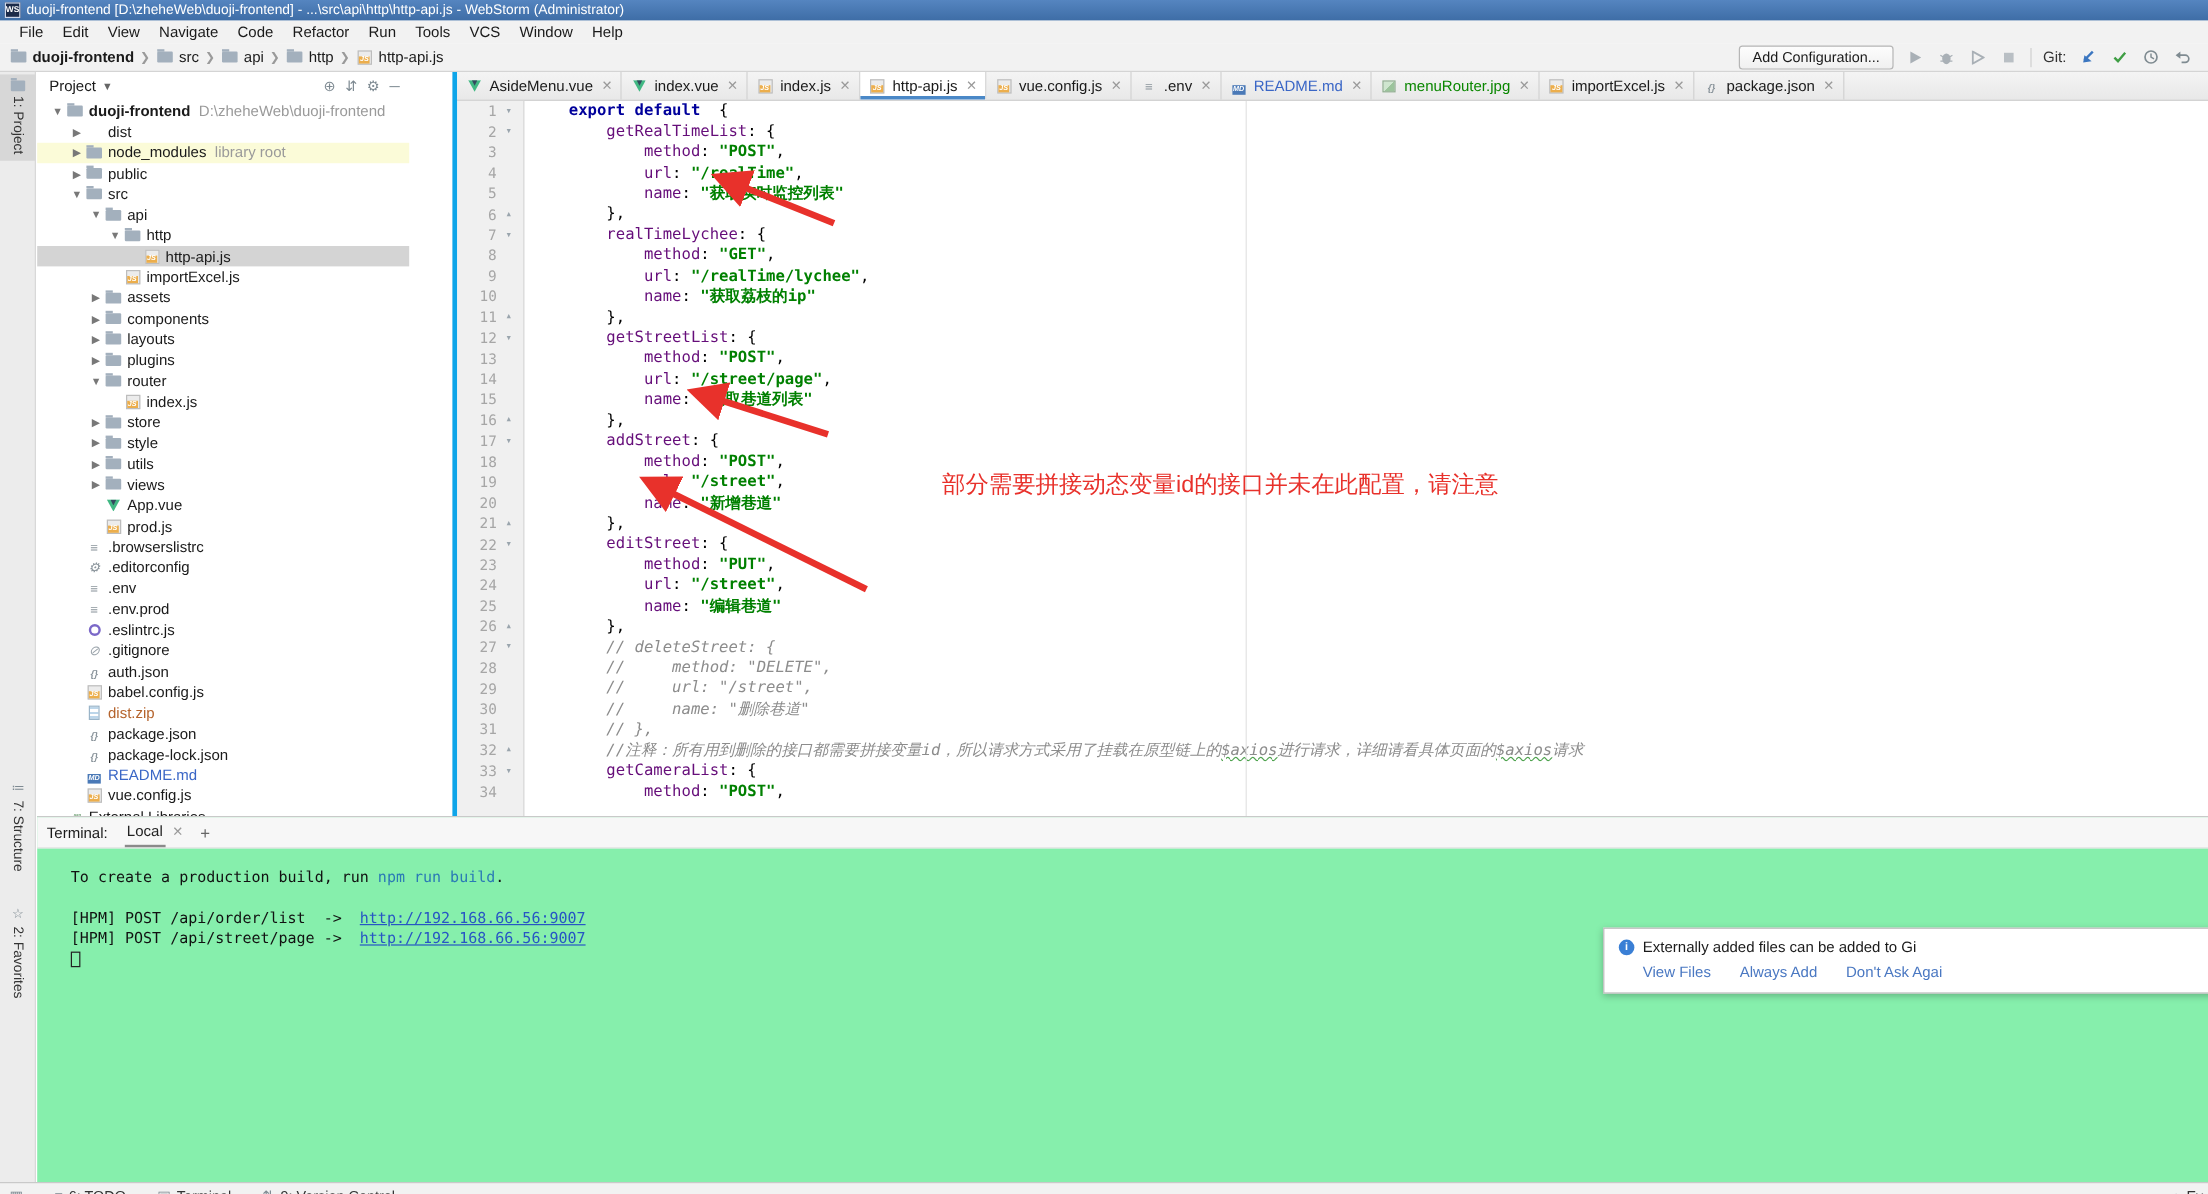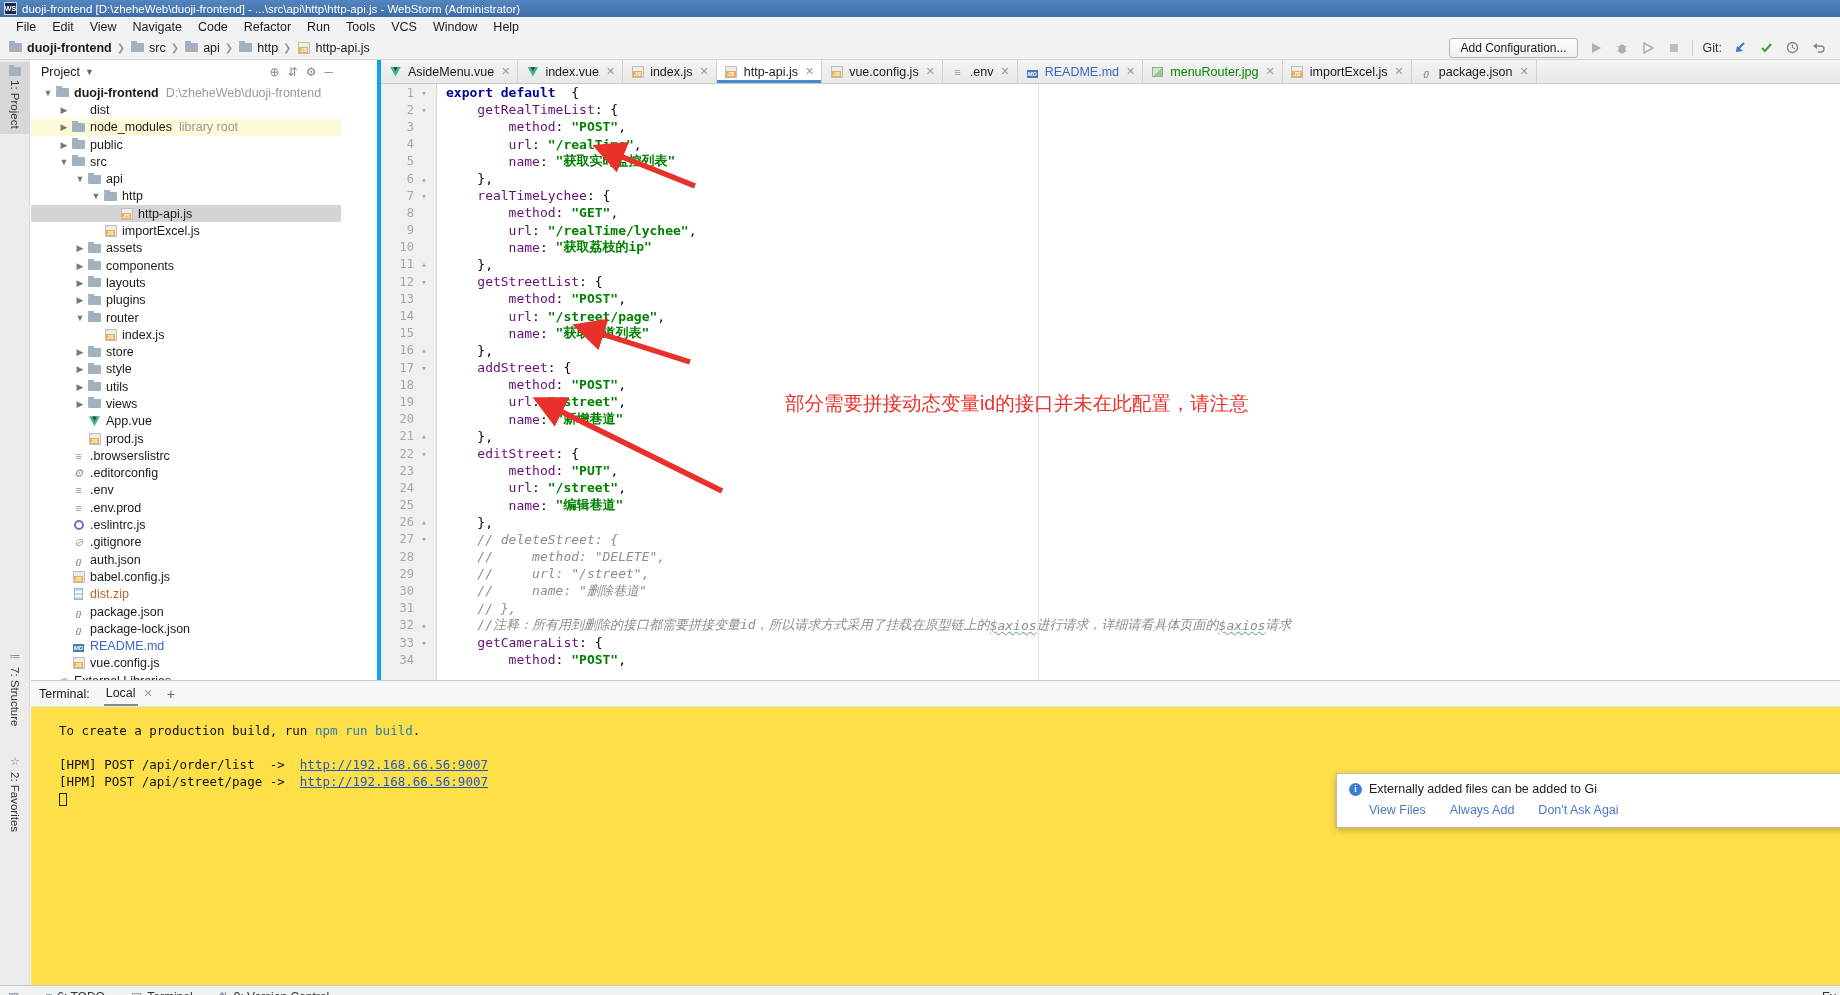--- a/index.html
+++ b/index.html
@@ -81,34 +81,34 @@
     display:flex; align-items:stretch; font-size:12.5px; }
   .etab { display:flex; align-items:center; gap:5px; padding:0 7px; border-right:1px solid #d2d2d2; position:relative; }
   .etab .x { color:#9a9a9a; font-size:11px; padding-left:2px; }
   .etab.active { background:#fff; box-shadow:inset 0 -3px 0 #4a88c7; }
   #editor-body { position:absolute; left:0; top:24px; right:0; bottom:0; overflow:hidden;
     font-family:"DejaVu Sans Mono", monospace; font-size:13px; }
   #gutter { position:absolute; left:0; top:0; bottom:0; width:56px; background:#f0f0f0; border-right:1px solid #d9d9d9; }
   .gl { height:17.2px; display:flex; align-items:center; }
   .gl .num { width:33px; text-align:right; color:#a6a6a6; font-size:12px; }
   .gl .fold { width:20px; text-align:center; color:#9aa5ad; font-size:9px; }
-  #code { position:absolute; left:57px; top:0; right:0; bottom:0; white-space:pre; }
+  #code { position:absolute; left:57px; top:0; right:0; bottom:0; white-space:pre;padding-left:28px; }
   .cl { height:17.2px; display:flex; align-items:center; padding-left:8px; }
   .c-kw { color:#00009b; font-weight:bold; }
   .c-prop { color:#660e7a; }
   .c-str { color:#008000; font-weight:bold; }
   .c-pl { color:#000; }
   .c-cm { color:#8c8c8c; font-style:italic; }
   .c-cmu { color:#8c8c8c; font-style:italic; text-decoration:underline wavy #4fa34f 1px; }
   #margin-guide { position:absolute; top:0; bottom:0; width:1px; background:#e3e3e3; }
   
   #annotation { position:absolute; left:775px; top:390px; font-size:19.5px; color:#e8312b; z-index:5;margin-left:10px; }
   #arrows { position:absolute; left:0; top:0; width:1840px; height:995px; pointer-events:none; z-index:4; }
   
-  #terminal { position:absolute; left:31px; top:680px; right:0; height:305px; background:#fde047;
+  #terminal { position:absolute; left:31px; top:680px; right:0; height:305px; background:#86efac;
     border-top:1px solid #c9c9c9; }
   #term-header { height:26px; display:flex; align-items:center; font-size:12.5px; gap:14px; padding-left:8px;
     border-bottom:1px solid #e3e3e3; background:#f7f7f7; }
   #term-tab { color:#222; border-bottom:2px solid #8a8a8a; padding:4px 2px; }
   #term-x { color:#9a9a9a; font-size:11px; margin-left:-8px; }
   #term-plus { color:#666; font-size:14px; }
   #term-body { padding:16px 0 0 28px; font-family:"DejaVu Sans Mono", monospace; font-size:12.5px; color:#111; }
   .tl { height:17px; white-space:pre; }
   .tk-cmd { color:#2a7ab5; }
   .tk-url { color:#2756c4; text-decoration:underline; }

